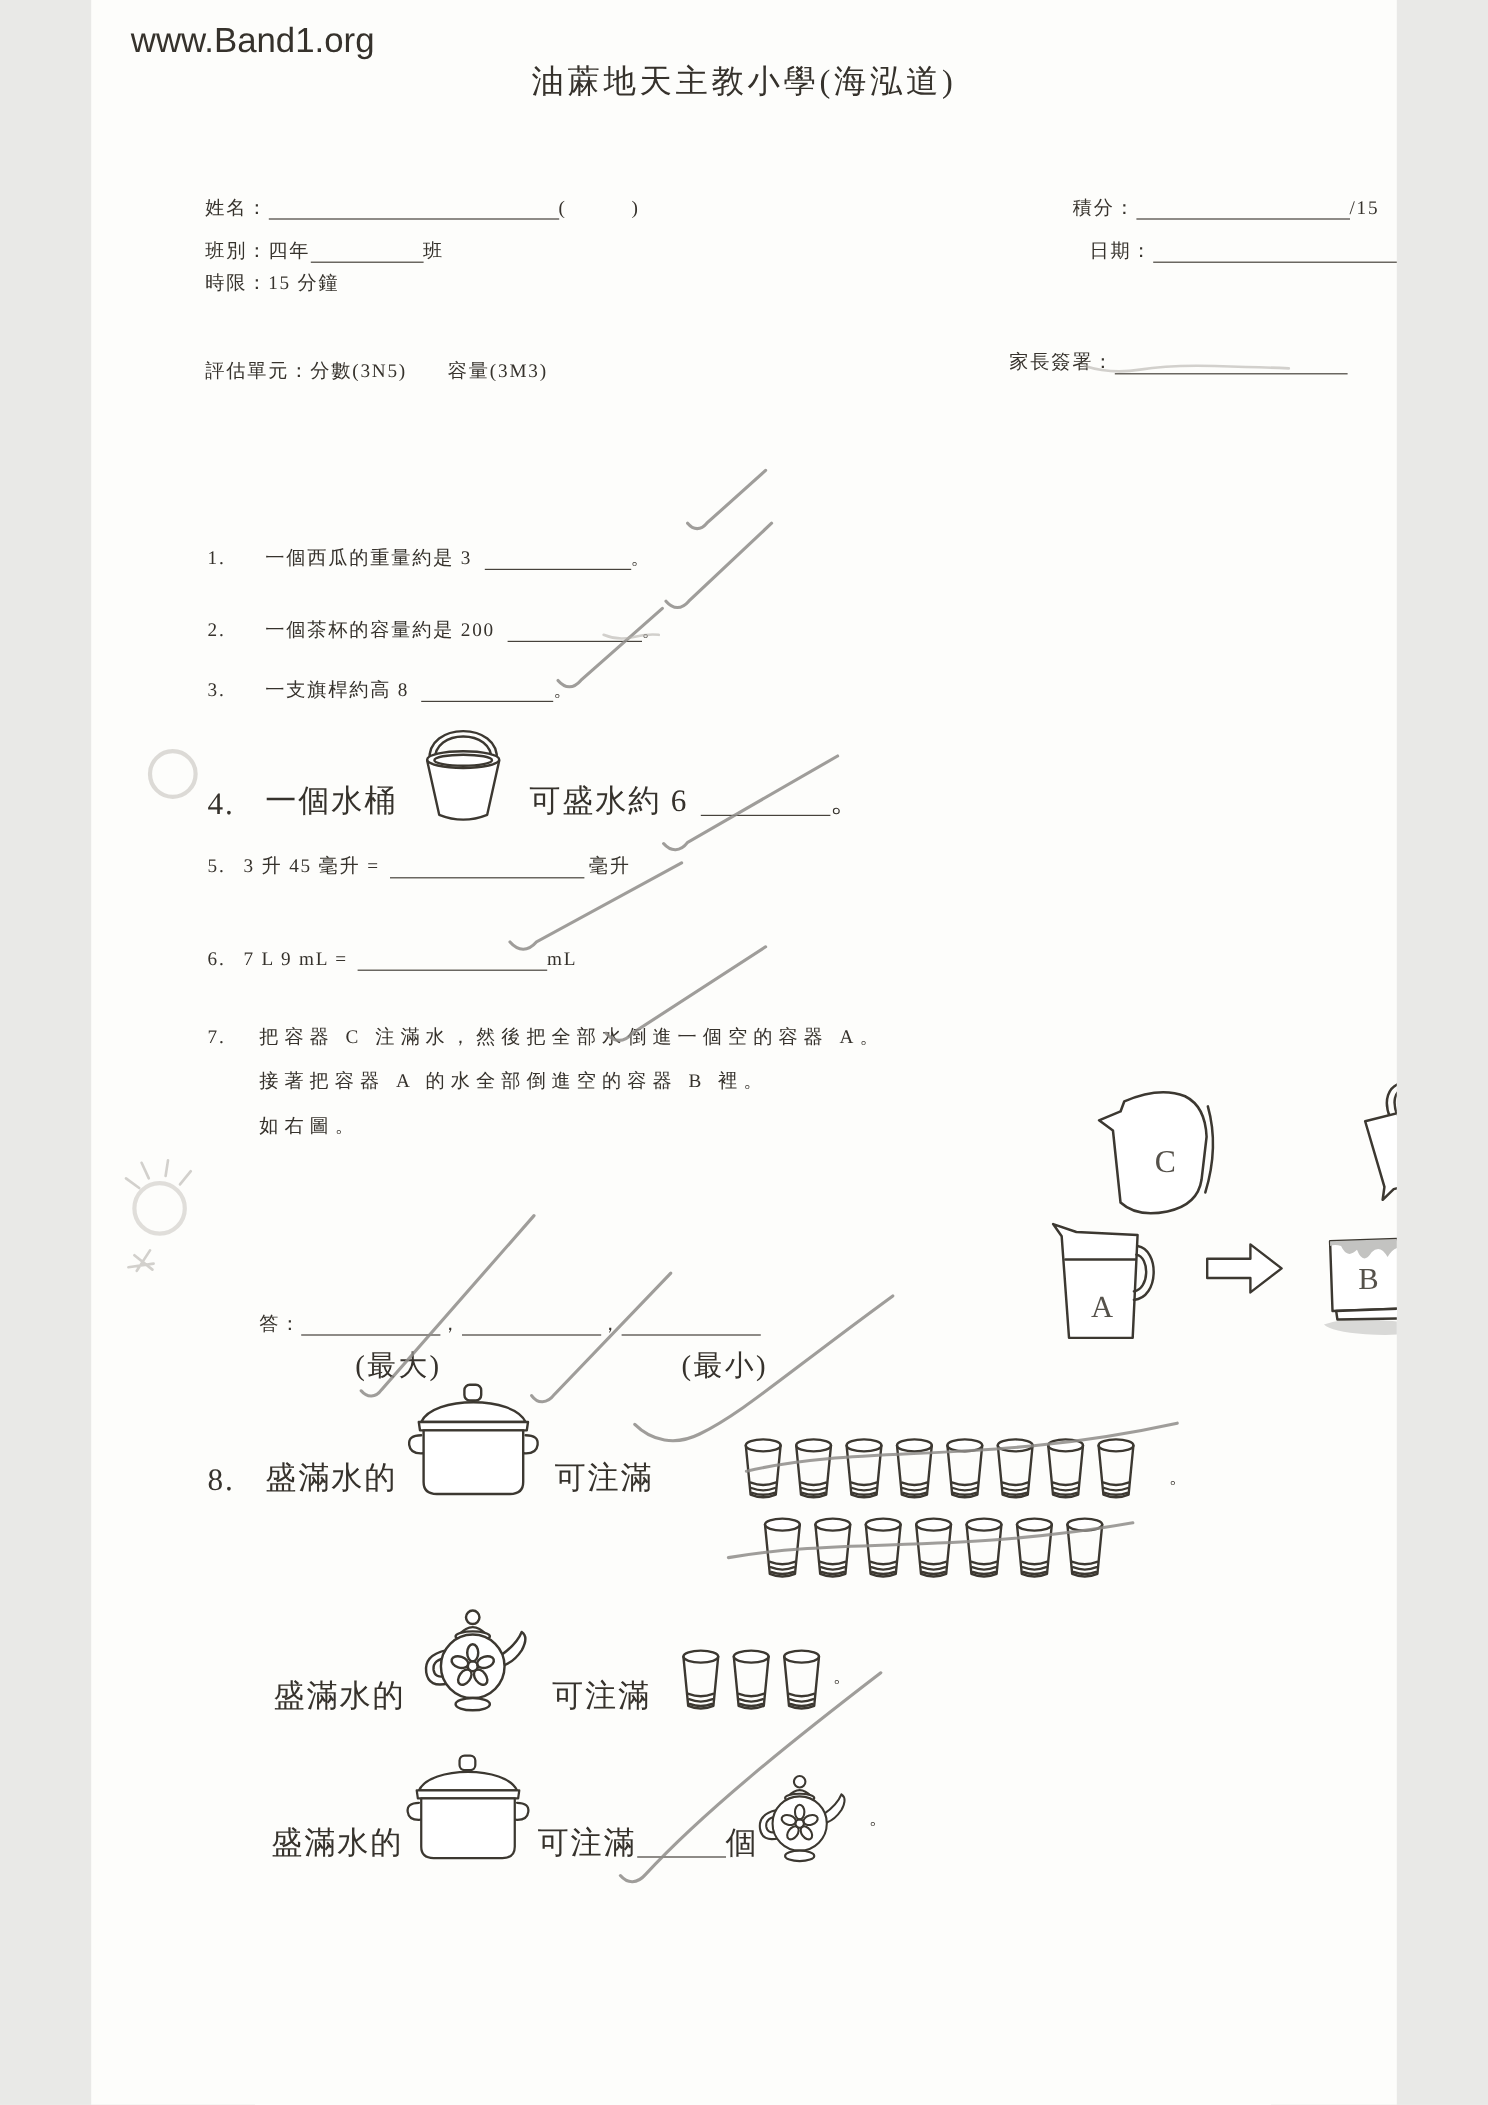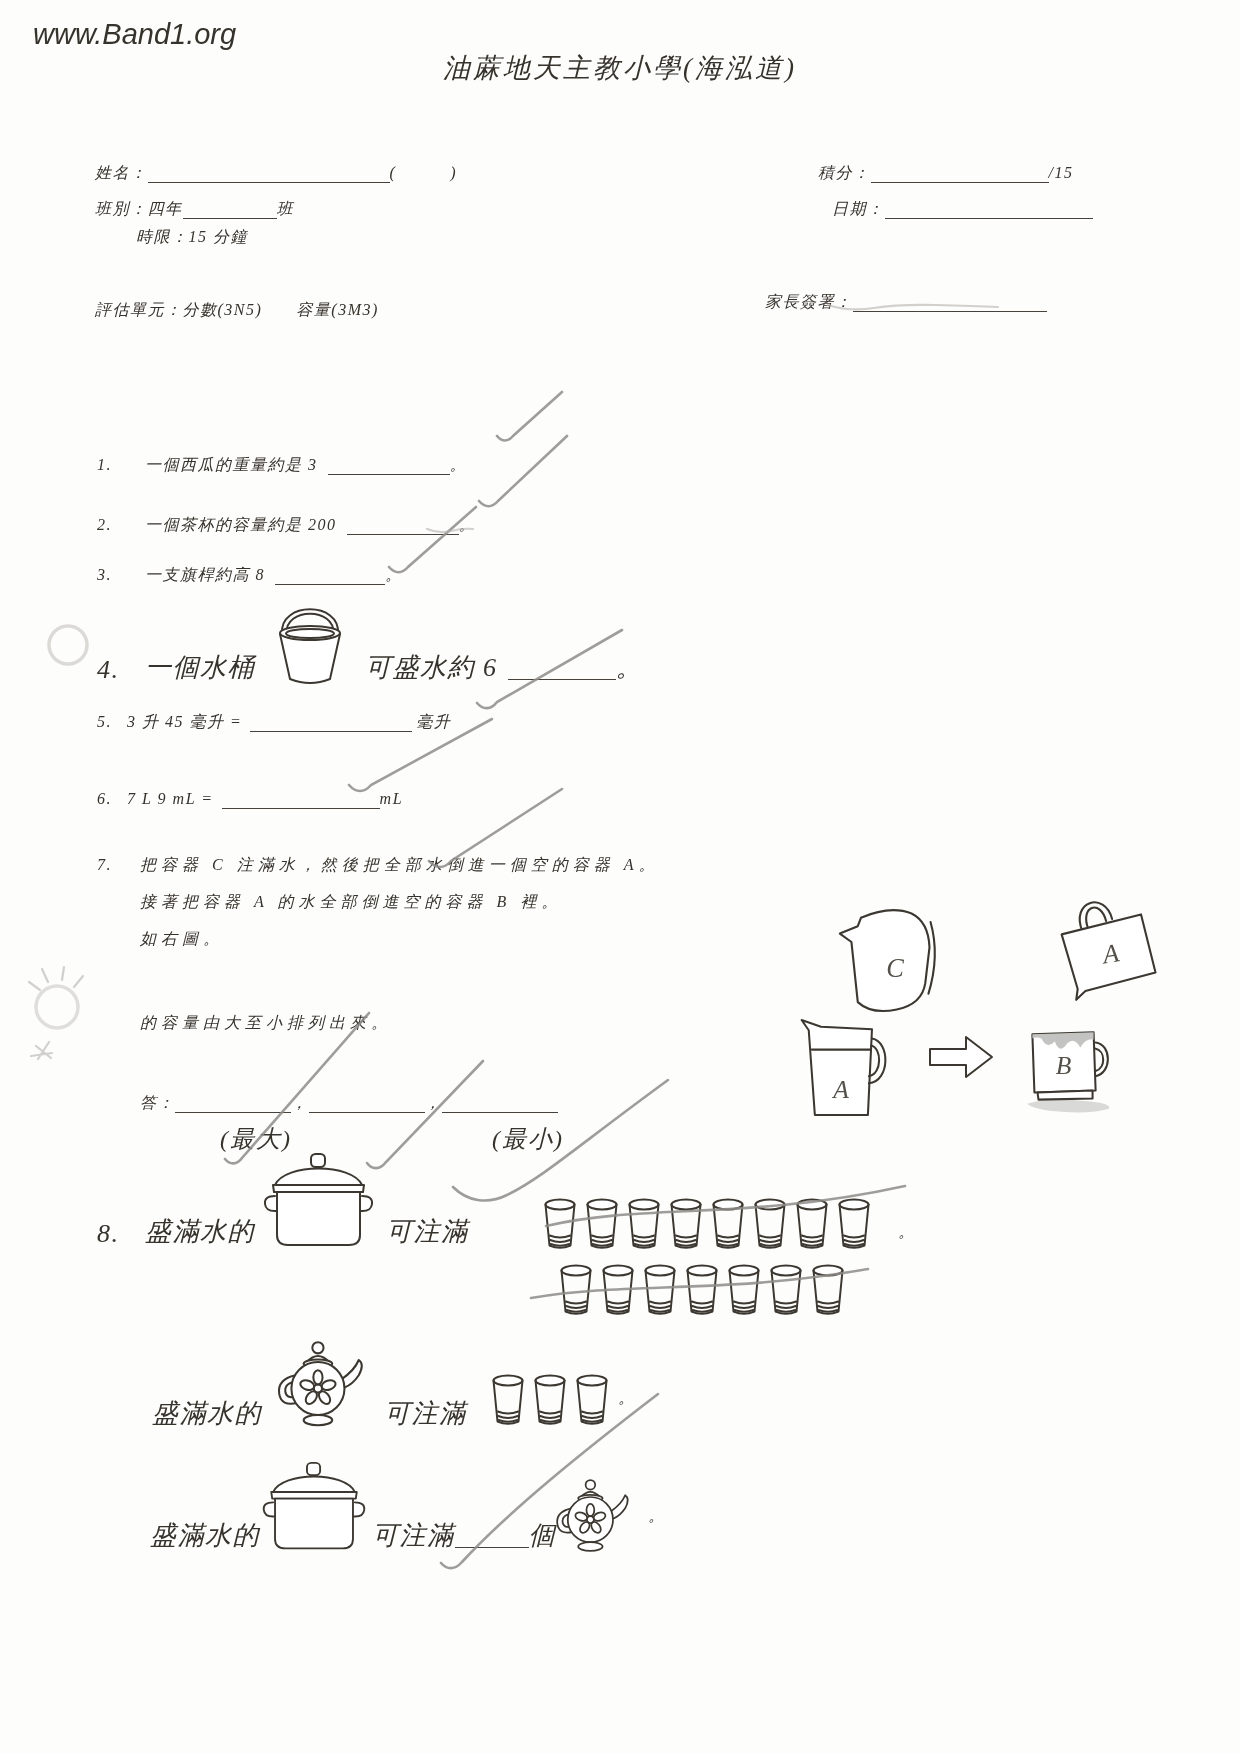--- a/index.html
+++ b/index.html
@@ -1,21 +1,20 @@
 <!DOCTYPE html>
 <html><head>
 <meta charset="utf-8">
 <style>
   html,body { margin:0; padding:0; background:#e9e9e7; }
   .page {
-    position:relative; width:1240px; height:1754px; margin:0 auto;
+    position:relative; width:1088px; height:1754px; margin:0 auto;
     background:#fdfdfb; overflow:hidden;
     color:#36322c;
     font-family:"Liberation Serif","DejaVu Serif",serif;
-    font-style:italic;
   }
   .t { position:absolute; white-space:nowrap; font-size:16px; letter-spacing:1.5px; line-height:1.25; }
   .sans { font-family:"Liberation Sans","DejaVu Sans",sans-serif; }
   .center { left:0; right:0; text-align:center; }
   .blank {
     display:inline-block; border-bottom:1.7px solid #46423b;
     height:26px; vertical-align:-5px;
   }
   .sp { display:inline-block; }
   .numcol { display:inline-block; width:48px; }
@@ -80,21 +79,21 @@
 
   <div class="t sans" style="left:33px; top:16px; font-size:29px; letter-spacing:0;">www.Band1.org</div>
   <div class="t center" style="top:52px; font-size:27px; letter-spacing:3px;">油蔴地天主教小學(海泓道)</div>
 
   <div class="t" style="left:95px; top:156px;">
     <span>姓名：</span><span class="blank" style="width:242px;"></span><span>(</span><span class="sp" style="width:54px;"></span><span>)</span>
   </div>
   <div class="t" style="left:95px; top:192px;">
     <span>班別：</span><span>四年</span><span class="blank" style="width:94px;"></span><span>班</span>
   </div>
-  <div class="t" style="left:95px; top:227px;margin-left:41px;">
+  <div class="t" style="left:95px; top:227px;">
     <span>時限：</span><span>15 分鐘</span>
   </div>
 
   <div class="t" style="left:818px; top:156px;">
     <span>積分：</span><span class="blank" style="width:178px;"></span><span>/15</span>
   </div>
   <div class="t" style="left:832px; top:192px;">
     <span>日期：</span><span class="blank" style="width:208px;"></span>
   </div>
   <div class="t" style="left:765px; top:285px;">
@@ -143,21 +142,20 @@
   <div class="t" style="left:97px; top:782px;">
     <span class="numcol" style="width:30px;">6.</span><span>7 L 9 mL =</span><span class="sp" style="width:8px;"></span><span class="blank" style="width:158px;"></span><span>mL</span>
   </div>
 
   <div class="t" style="left:97px; top:855px;">
     <span>7.</span>
   </div>
   <div class="t q7line" style="left:140px; top:855px;">把容器 C 注滿水，然後把全部水倒進一個空的容器 A。</div>
   <div class="t q7line" style="left:140px; top:892px;">接著把容器 A 的水全部倒進空的容器 B 裡。</div>
   <div class="t q7line" style="left:140px; top:929px;">如右圖。</div>
-  <div class="t q7line" style="left:140px; top:1013px;">的容量由大至小排列出來。</div>
 
   <div class="t" style="left:140px; top:1086px;">
     <span>答：</span><span class="blank" style="width:116px;"></span><span>，</span><span class="blank" style="width:116px;"></span><span>，</span><span class="blank" style="width:116px;"></span>
   </div>
   <div class="t small-label" style="left:220px; top:1124px;">(最大)</div>
   <div class="t small-label" style="left:492px; top:1124px;">(最小)</div>
 
   <svg class="art" style="position:absolute; left:835px; top:903px;" width="112" height="116" viewBox="0 0 105 110">
     <path class="inkfill" d="M24,14 Q52,2 72,10 Q88,18 89,42 L85,76 Q82,96 58,101 Q34,106 21,94 L15,37 L4,29 L21,22 Z"></path>
     <path class="ink" stroke-width="1.6" d="M90,18 Q99,50 88,86"></path>

